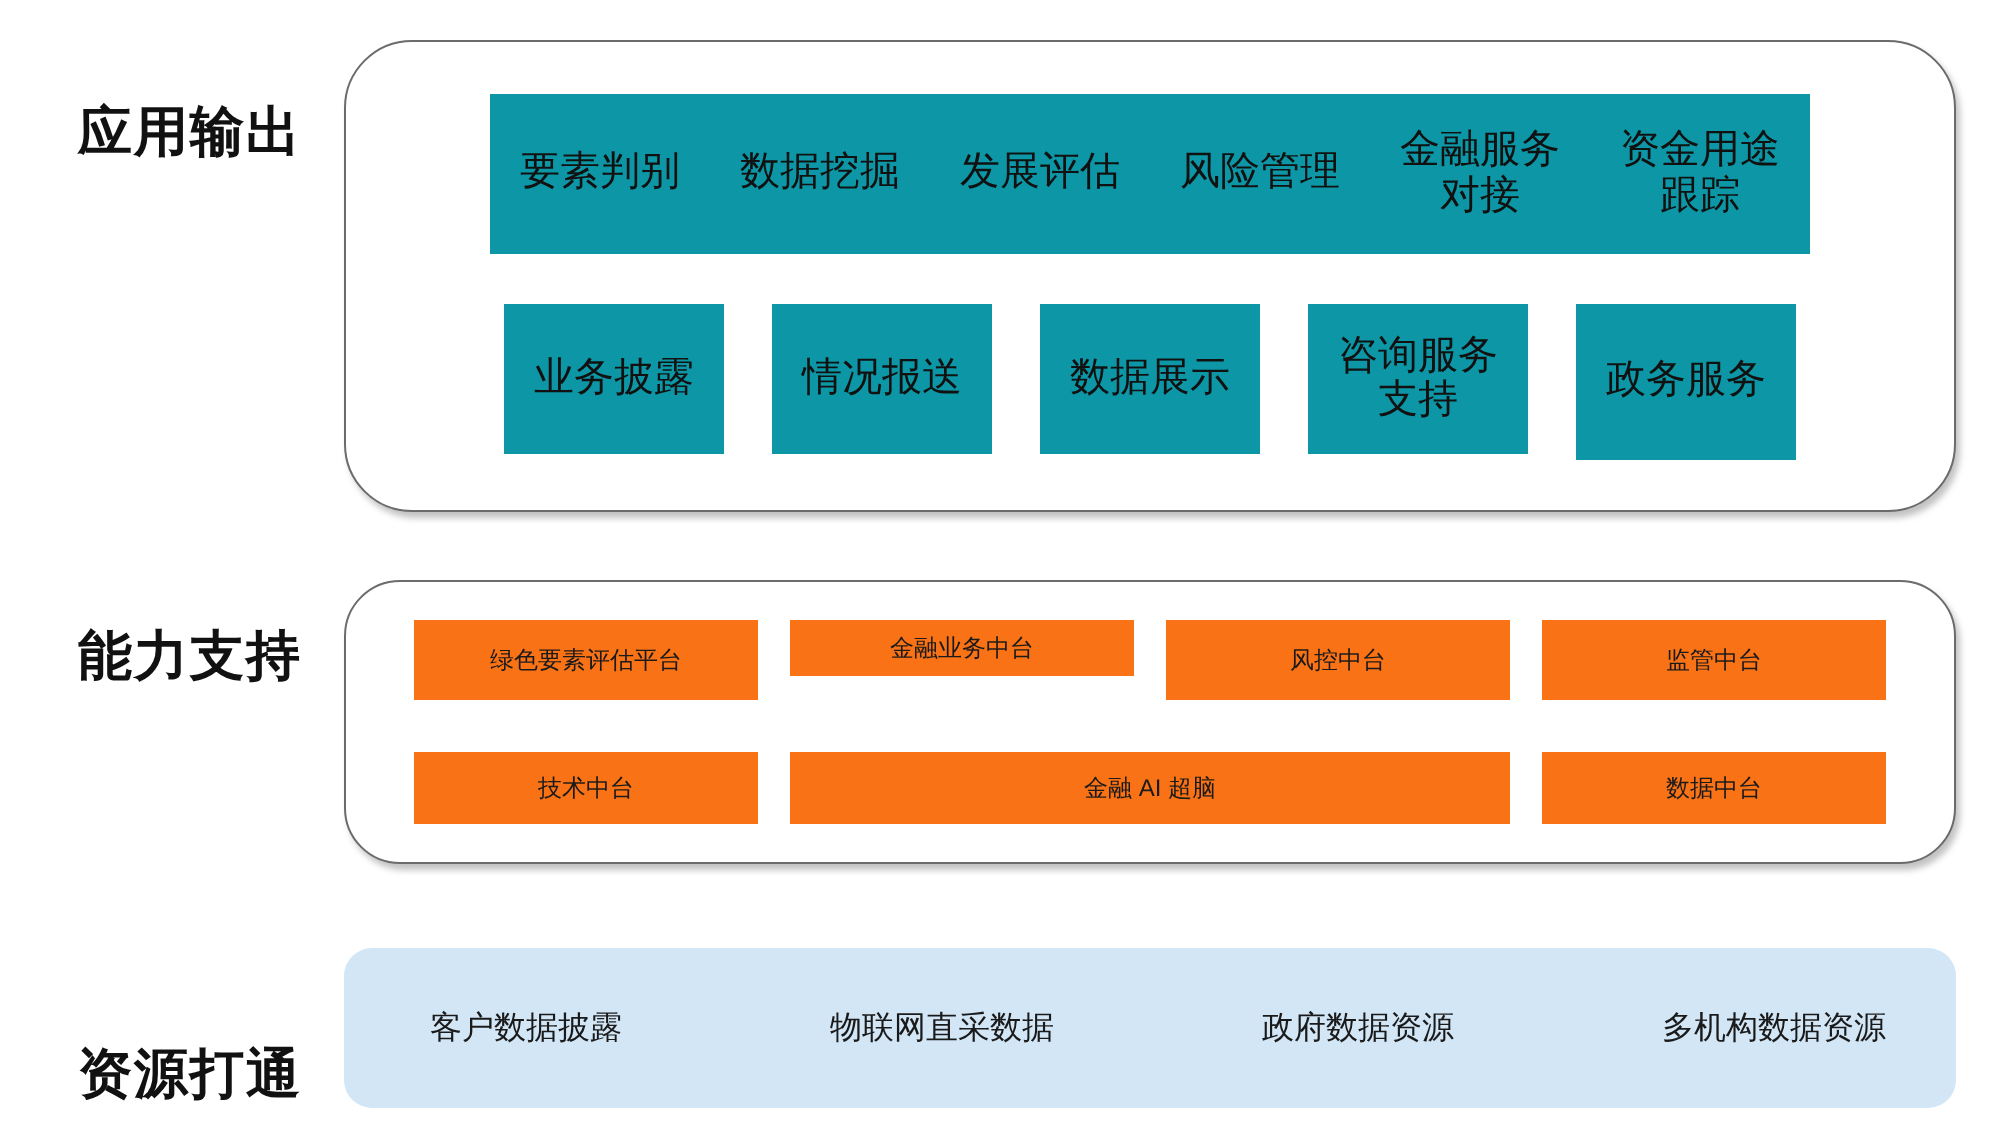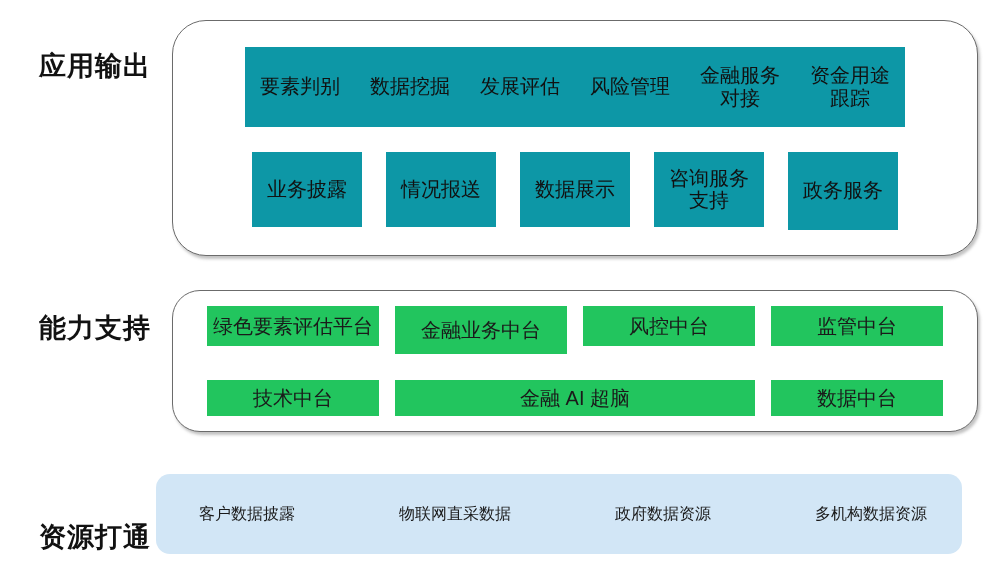--- a/index.html
+++ b/index.html
@@ -67,23 +67,23 @@
     align-items: center;
     justify-content: center;
     text-align: center;
     box-sizing: border-box;
     padding: 2px 4px;
     white-space: pre-line;
   }
 
   
   .tile-blue {
-    background: #22c55e;
+    background: #f97316;
     color: #1a1a1a;
-    font-size: 20px;
+    font-size: 12px;
     display: flex;
     align-items: center;
     justify-content: center;
     text-align: center;
     box-sizing: border-box;
     padding: 2px 4px;
   }
 
   
   .resource-bar {
@@ -134,36 +134,36 @@
     </div>
   </div>
 
   <div class="band-label" style="left:20px; top:310px; width:150px;">能力支持</div>
 
   <div class="panel" style="left:172px; top:290px; width:806px; height:142px; border-radius:28px;">
     <div class="panel-inner">
 
       <div class="tile-row" style="gap:16px; margin-bottom:26px;">
         <div class="tile-blue" style="width:172px; height:40px;">绿色要素评估平台</div>
-        <div class="tile-blue" style="width:172px; height:48px;">金融业务中台</div>
+        <div class="tile-blue" style="width:172px; height:28px;">金融业务中台</div>
         <div class="tile-blue" style="width:172px; height:40px;">风控中台</div>
         <div class="tile-blue" style="width:172px; height:40px;">监管中台</div>
       </div>
 
       <div class="tile-row" style="gap:16px;">
         <div class="tile-blue" style="width:172px; height:36px;">技术中台</div>
         <div class="tile-blue" style="width:360px; height:36px;text-align:right;">金融 AI 超脑</div>
         <div class="tile-blue" style="width:172px; height:36px;">数据中台</div>
       </div>
 
     </div>
   </div>
 
   <div class="band-label" style="left:20px; top:519px; width:150px;">资源打通</div>
 
-  <div class="resource-bar" style="left:156px; top:474px; width:806px; height:80px;gap:26px;">
+  <div class="resource-bar" style="left:172px; top:474px; width:806px; height:80px;gap:26px;">
     <div class="resource-item">客户数据披露</div>
     <div class="resource-item">物联网直采数据</div>
     <div class="resource-item">政府数据资源</div>
     <div class="resource-item">多机构数据资源</div>
   </div>
 
 </div>
 
 </body></html>

